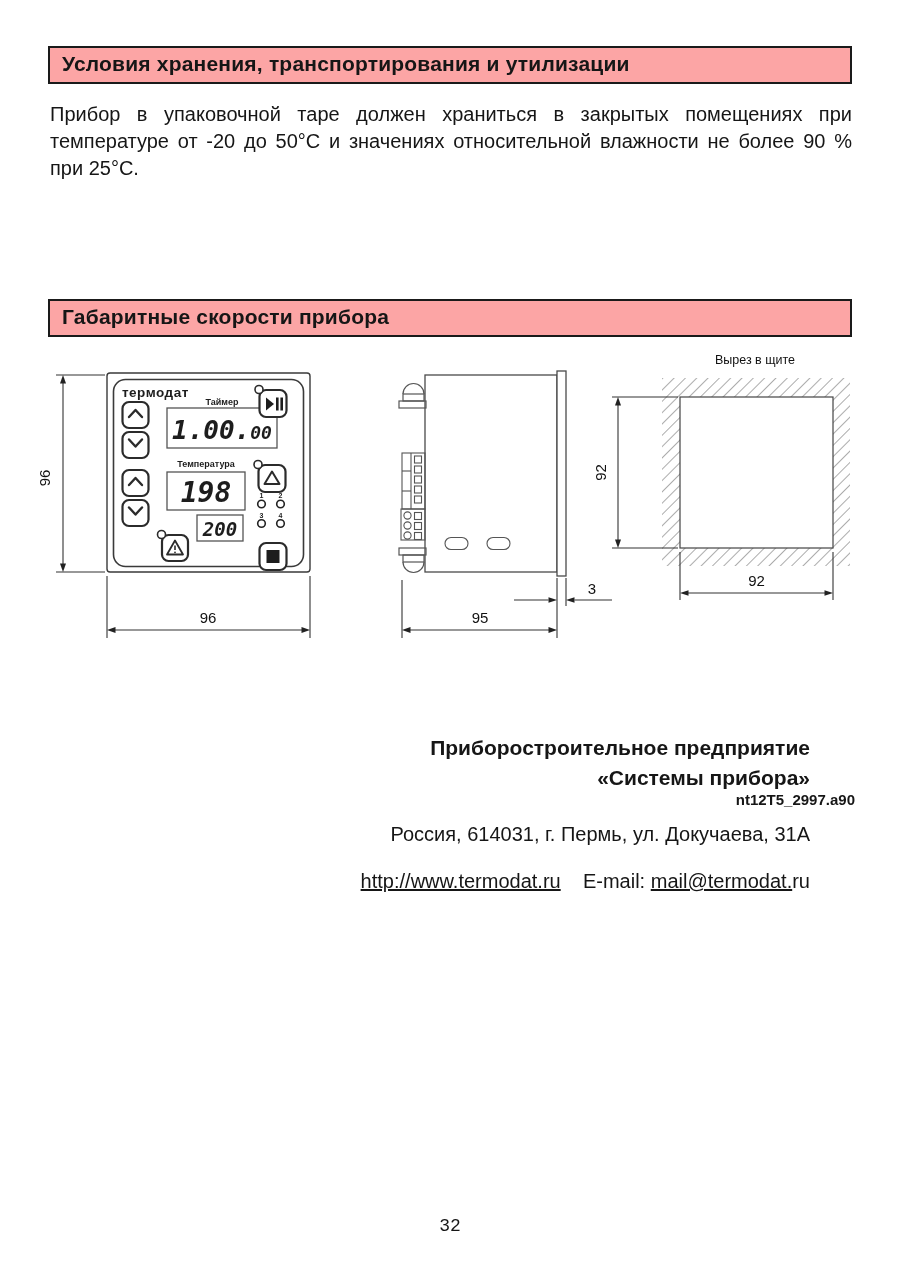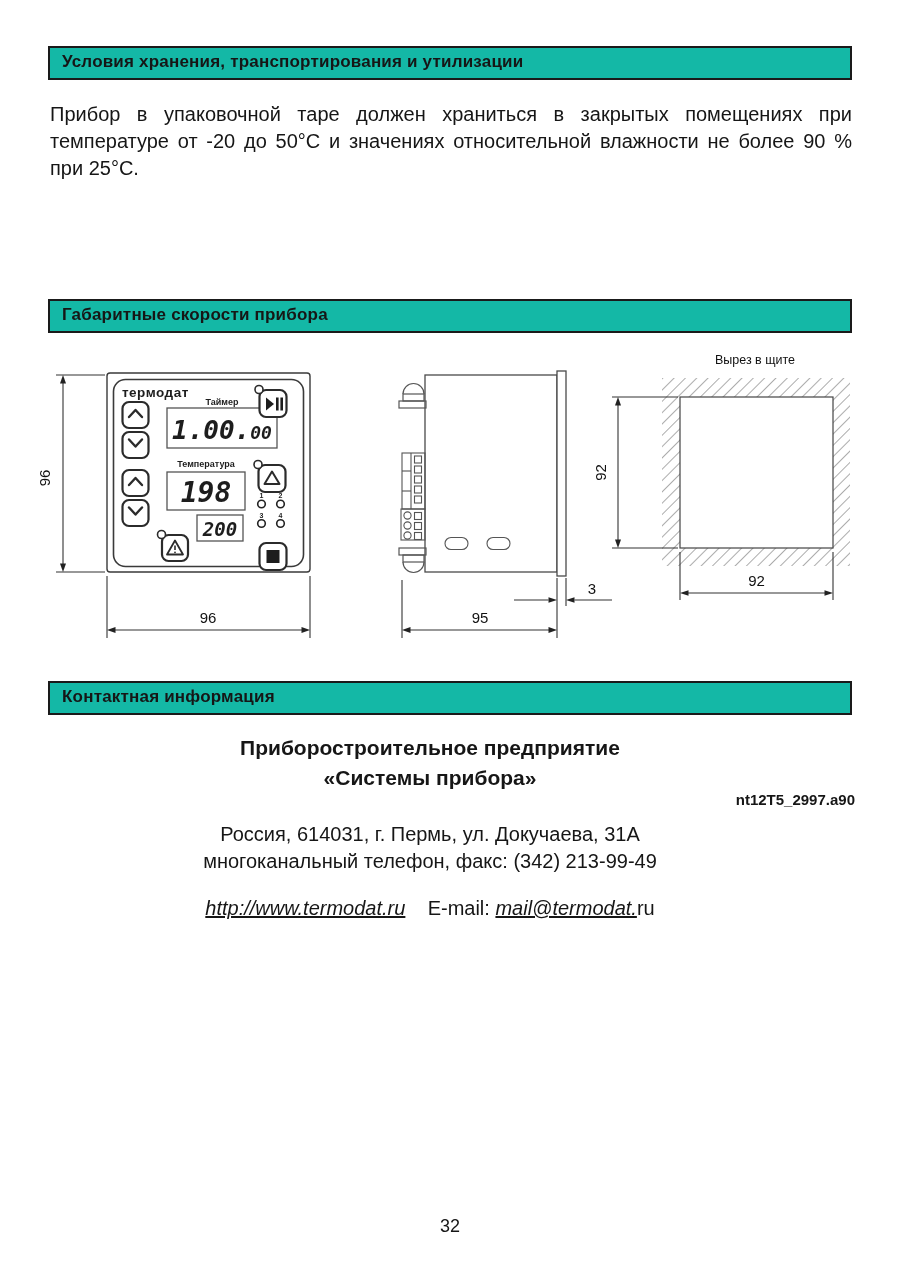--- a/index.html
+++ b/index.html
@@ -3,36 +3,36 @@
 <meta charset="utf-8">
 <style>
   html,body{margin:0;padding:0;background:#fff;}
   .page{
     position:relative;width:900px;height:1278px;background:#fff;overflow:hidden;
     font-family:"Liberation Sans",sans-serif;color:#161616;
   }
   .abs{position:absolute;}
   .hbox{
     left:48px;width:804px;box-sizing:border-box;
-    border:2px solid #1a1a1a;background:#14b8a6;
+    border:2px solid #1a1a1a;background:#fca5a5;
     padding:4px 12px 6px 12px;
-    font-size:17px;font-weight:bold;letter-spacing:0.2px;
+    font-size:21px;font-weight:bold;letter-spacing:0.2px;
   }
   .bodytext{
     left:50px;width:802px;font-size:20px;line-height:27px;text-align:justify;
   }
   .bodytext p{margin:0;}
-  .contact{left:50px;width:760px;text-align:center;}
+  .contact{left:50px;width:760px;text-align:right;}
   .company{font-size:21px;font-weight:bold;line-height:30px;margin:0;}
   .doccode{position:absolute;right:-45px;top:58px;font-size:15px;font-weight:bold;}
   .address{font-size:20px;line-height:27px;margin-top:28px;}
   .links{font-size:20px;margin-top:22px;}
-  .lnk{color:#161616;text-decoration:underline;font-style:italic;}
+  .lnk{color:#161616;text-decoration:underline;}
   .plain{text-decoration:none;}
-  .pageno{left:0;top:1216px;width:100%;text-align:center;font-size:18px;}
+  .pageno{left:0;top:1216px;width:100%;text-align:center;font-size:18px;font-family:Liberation Mono, monospace;}
   svg text{font-family:"Liberation Sans",sans-serif;}
   .seg{font-family:"DejaVu Sans Mono",monospace;font-weight:bold;font-style:italic;}
 </style>
 </head>
 <body>
 
 <div class="page">
 
   <div class="abs hbox" style="top:46px;">Условия хранения, транспортирования и утилизации</div>
 
@@ -209,29 +209,27 @@
         <polygon points="618,47 615,55.5 621,55.5"></polygon>
         <polygon points="618,198 615,189.5 621,189.5"></polygon>
         <polygon points="680,243 688.5,240.2 688.5,245.8"></polygon>
         <polygon points="833,243 824.5,240.2 824.5,245.8"></polygon>
       </g>
       <text x="606" y="122.5" transform="rotate(-90 606 122.5)" font-size="15" fill="#111" text-anchor="middle">92</text>
       <text x="756.5" y="236" font-size="15" fill="#111" text-anchor="middle">92</text>
     </g>
   </svg>
 
-  <div class="abs hbox" style="top:681px;">Контактная информация</div>
 
   <div class="abs contact" style="top:733px;">
     <p class="company">Приборостроительное предприятие</p>
     <p class="company">«Системы прибора»</p>
     <span class="doccode">nt12T5_2997.a90</span>
     <div class="address">
       <div>Россия, 614031, г. Пермь, ул. Докучаева, 31А</div>
-      <div>многоканальный телефон, факс: (342) 213-99-49</div>
     </div>
     <div class="links">
       <span class="lnk">http://www.termodat.ru</span>
       <span>&nbsp;&nbsp;</span>
       <span>E-mail:</span>
       <span><span class="lnk">mail@termodat.</span><span class="plain">ru</span></span>
     </div>
   </div>
 
   <div class="abs pageno">32</div>

